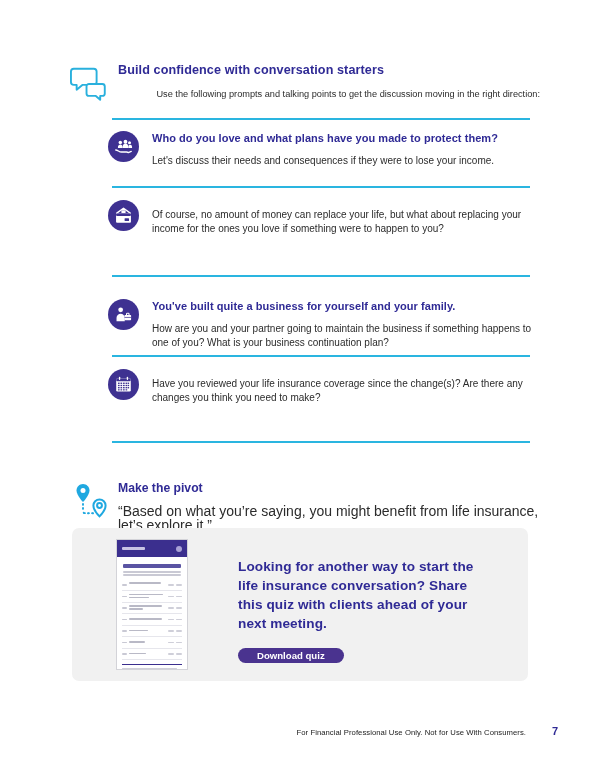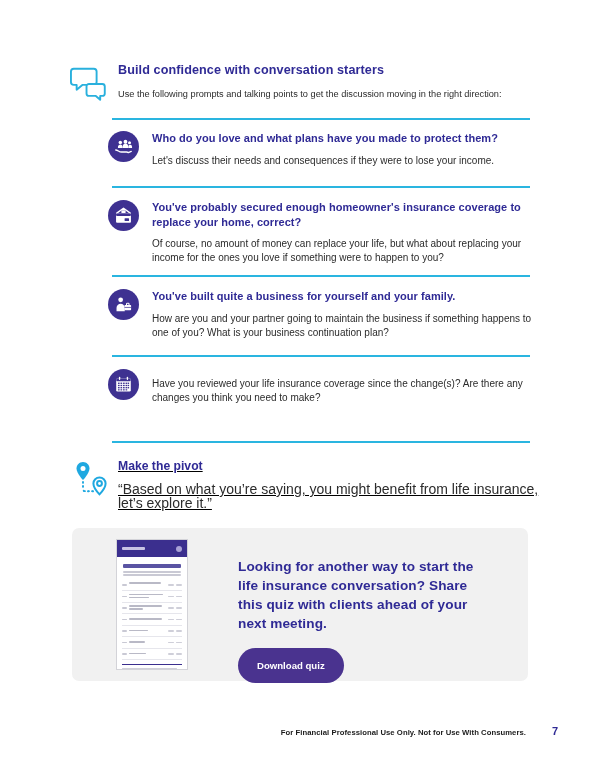--- a/index.html
+++ b/index.html
@@ -42,20 +42,21 @@
     font-size: 12.6px;
     font-weight: bold;
     letter-spacing: 0.1px;
     line-height: 16px;
   }
   .section-sub {
     color: #2b2b2b;
     font-size: 9.2px;
     line-height: 14px;
     margin-top: 9px;
+    text-align: right;
   }
 
   
   .divider {
     position: absolute;
     left: 112px;
     width: 418px;
     height: 1.6px;
     background: #2ab5e0;
   }
@@ -92,23 +93,22 @@
     color: #2b2b2b;
     font-size: 10px;
     line-height: 14px;
     margin-top: 8px;
   }
 
   
   .pivot {
     position: absolute;
     left: 70px;
-    top: 458px;
+    top: 480px;
     width: 470px;
-    text-decoration: underline;
   }
   .pivot-icon {
     position: absolute;
     left: 2px;
     top: 2px;
     width: 40px;
     height: 40px;
   }
   .pivot-body { margin-left: 48px; }
   .pivot-title {
@@ -243,40 +243,40 @@
   }
   .promo-btn {
     display: inline-block;
     margin-top: 15px;
     background: #4a338f;
     color: #ffffff;
     font-size: 9.6px;
     font-weight: bold;
     border: none;
     border-radius: 20px;
-    padding: 12px 19px;
+    padding: 2px 19px;
     cursor: pointer;
     font-family: "Liberation Sans", sans-serif;
   }
 
   
   .footer {
     position: absolute;
     left: 0;
     top: 728px;
     width: 600px;
     height: 18px;
   }
   .footer-note {
     position: absolute;
     right: 74px;
     top: 0;
     color: #1b1b1b;
     font-size: 7.7px;
-    font-weight: bold;
+    font-weight: normal;
     letter-spacing: 0.05px;
   }
   .footer-page {
     position: absolute;
     right: 42px;
     top: -3px;
     color: #2f2a95;
     font-size: 11px;
     font-weight: bold;
   }
@@ -325,28 +325,27 @@
     <div class="prompt-icon">
       <svg viewBox="0 0 24 24" width="19" height="19">
         <path d="M3.5 9 L12 2.8 L20.5 9" fill="none" stroke="#ffffff" stroke-width="1.8" stroke-linecap="round" stroke-linejoin="round"></path>
         <rect x="9.3" y="5.4" width="5.4" height="3.4" rx="0.5" fill="#ffffff"></rect>
         <rect x="2.6" y="9.4" width="18.8" height="11.8" rx="1.4" fill="#ffffff"></rect>
         <rect x="2.6" y="9.4" width="18.8" height="3.1" rx="1.2" fill="#3e3191"></rect>
         <rect x="13.4" y="15.4" width="5.6" height="3.6" rx="0.7" fill="#3e3191"></rect>
       </svg>
     </div>
     <div class="prompt-body">
-      <div class="prompt-q">You've probably secured enough homeowner's insurance coverage to replace your home, correct?</div>
       <div class="prompt-a">Of course, no amount of money can replace your life, but what about replacing your income for the ones you love if something were to happen to you?</div>
     </div>
   </div>
 
   <div class="divider" style="top:275px"></div>
 
-  <div class="prompt" style="top:289px">
+  <div class="prompt" style="top:299px">
     <div class="prompt-icon">
       <svg viewBox="0 0 24 24" width="19" height="19">
         <circle cx="8.4" cy="6" r="3" fill="#ffffff"></circle>
         <path d="M3.2 20.6 v-4.4 c0-2.8 2.3-5 5.2-5 s5.2 2.2 5.2 5 v4.4 z" fill="#ffffff"></path>
         <rect x="13.2" y="12.6" width="8.4" height="6.6" rx="0.9" fill="#ffffff"></rect>
         <path d="M15.8 12.6 v-1.3 a0.9 0.9 0 0 1 0.9 -0.9 h1.4 a0.9 0.9 0 0 1 0.9 0.9 v1.3" fill="none" stroke="#ffffff" stroke-width="1.3"></path>
         <rect x="13.2" y="15.1" width="8.4" height="0.9" fill="#3e3191"></rect>
       </svg>
     </div>
     <div class="prompt-body">

